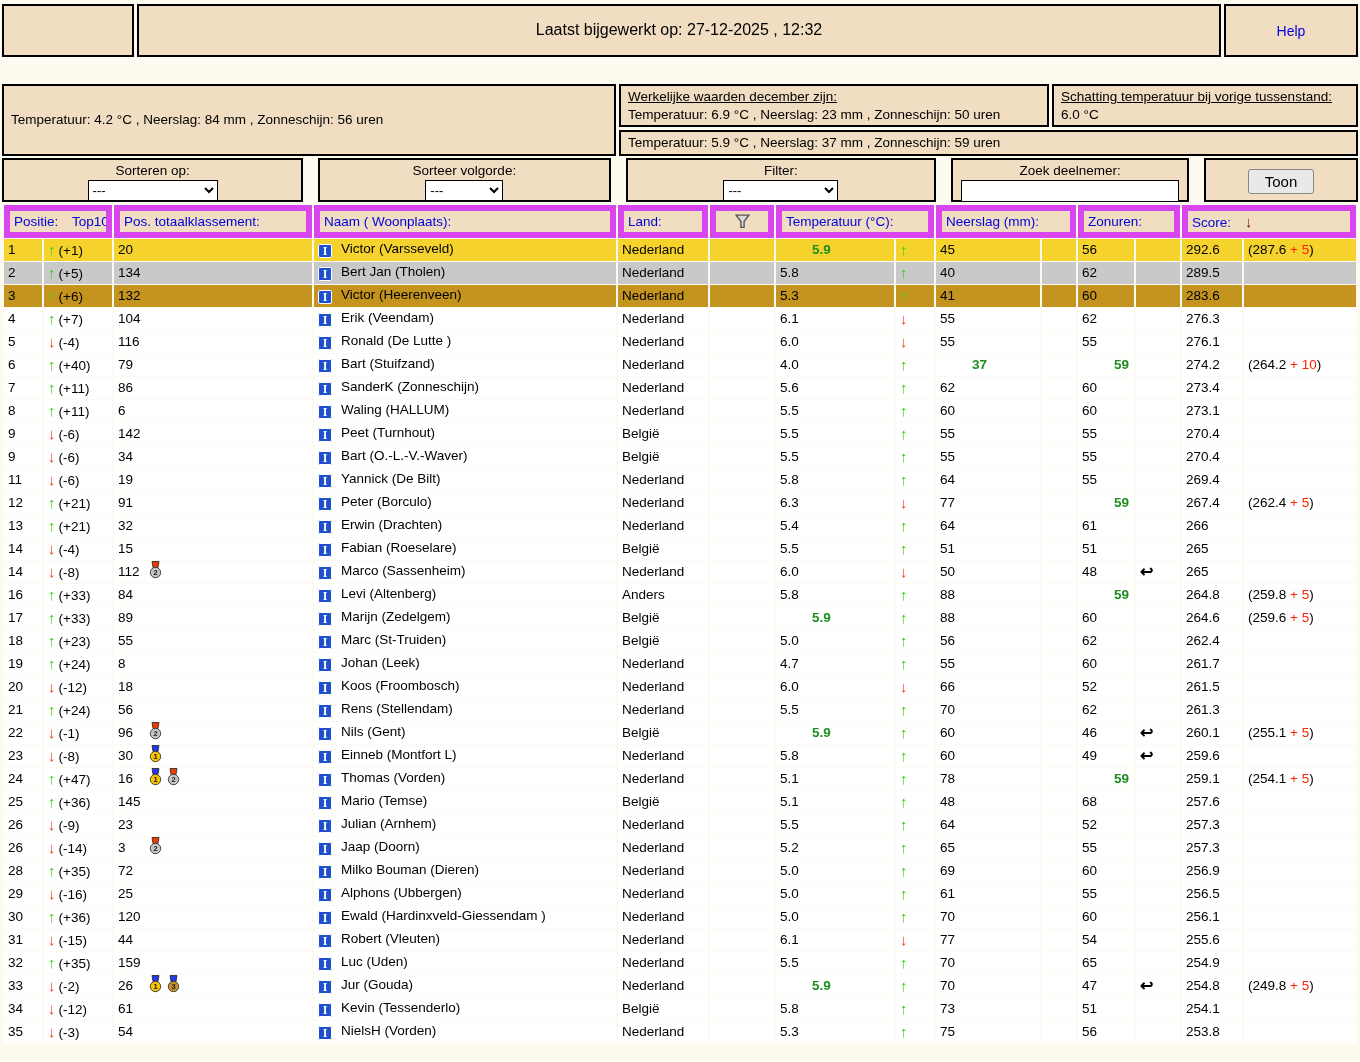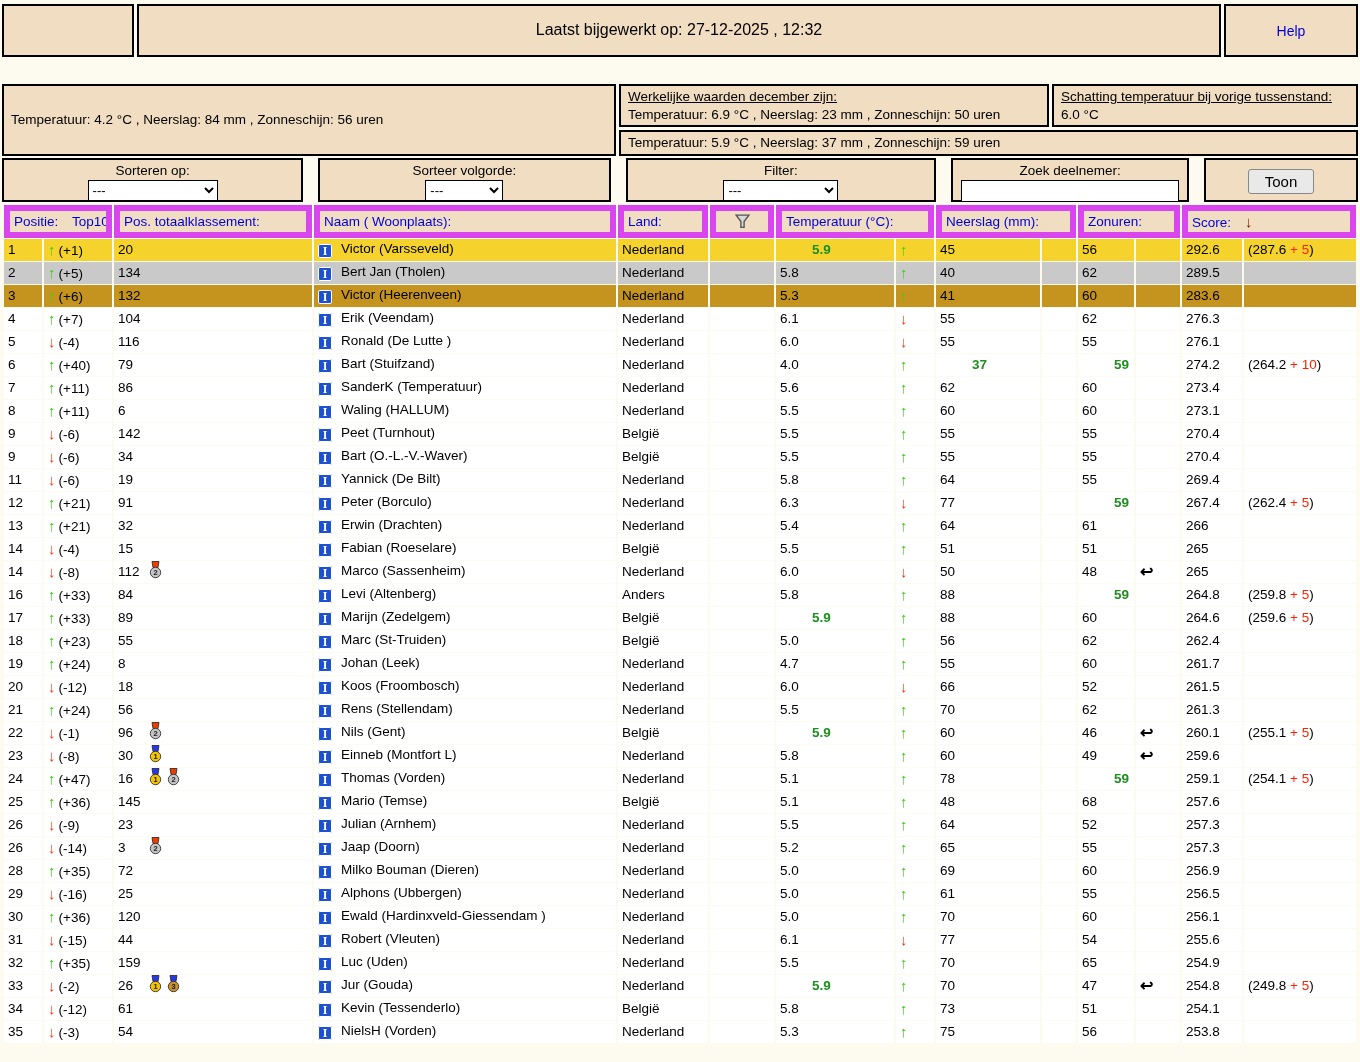--- a/index.html
+++ b/index.html
@@ -265,21 +265,21 @@
           <td></td>
           <td class="hit">59</td>
           <td></td>
           <td>274.2</td>
           <td>(264.2 <span class="bonusred">+ 10</span>)</td>
         </tr>
         <tr>
           <td>7</td>
           <td><span class="arr up">↑</span><span class="chg-txt">(+11)</span></td>
           <td><span class="totnum">86</span></td>
-          <td><span class="infoicon">I</span><span>SanderK (Temperatuur)</span></td>
+          <td><span class="infoicon">I</span><span>SanderK (Zonneschijn)</span></td>
           <td>Nederland</td>
           <td></td>
           <td>5.6</td>
           <td><span class="arr up">↑</span></td>
           <td>62</td>
           <td></td>
           <td>60</td>
           <td></td>
           <td>273.4</td>
           <td></td>

